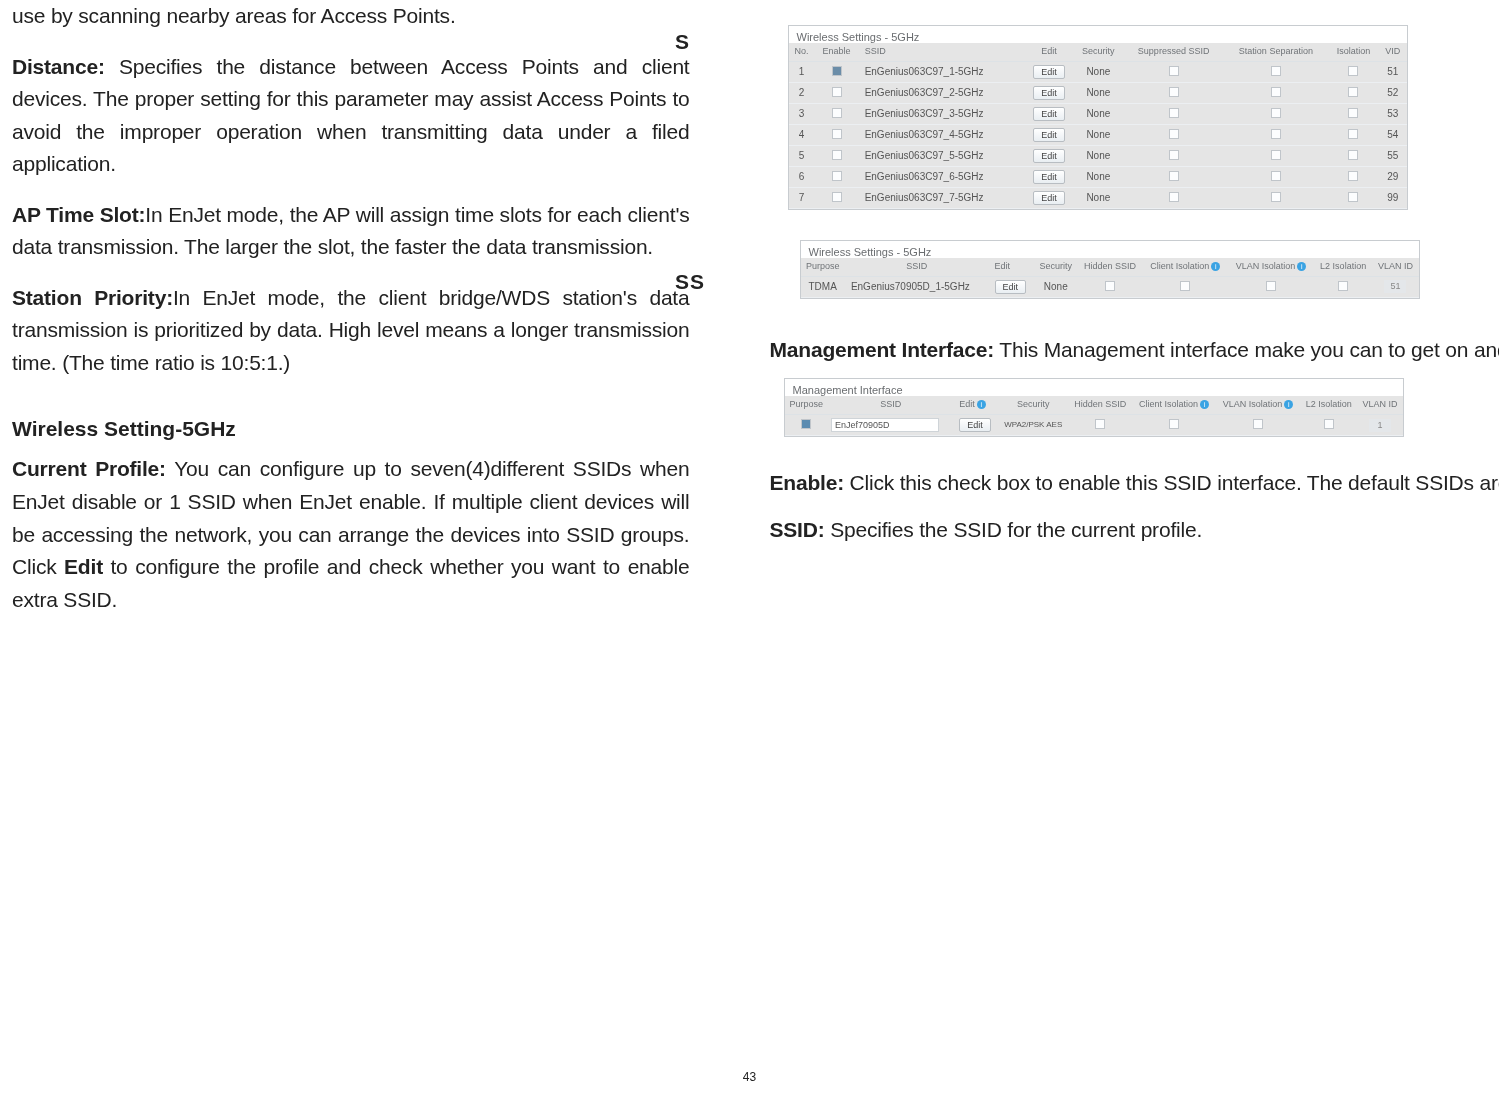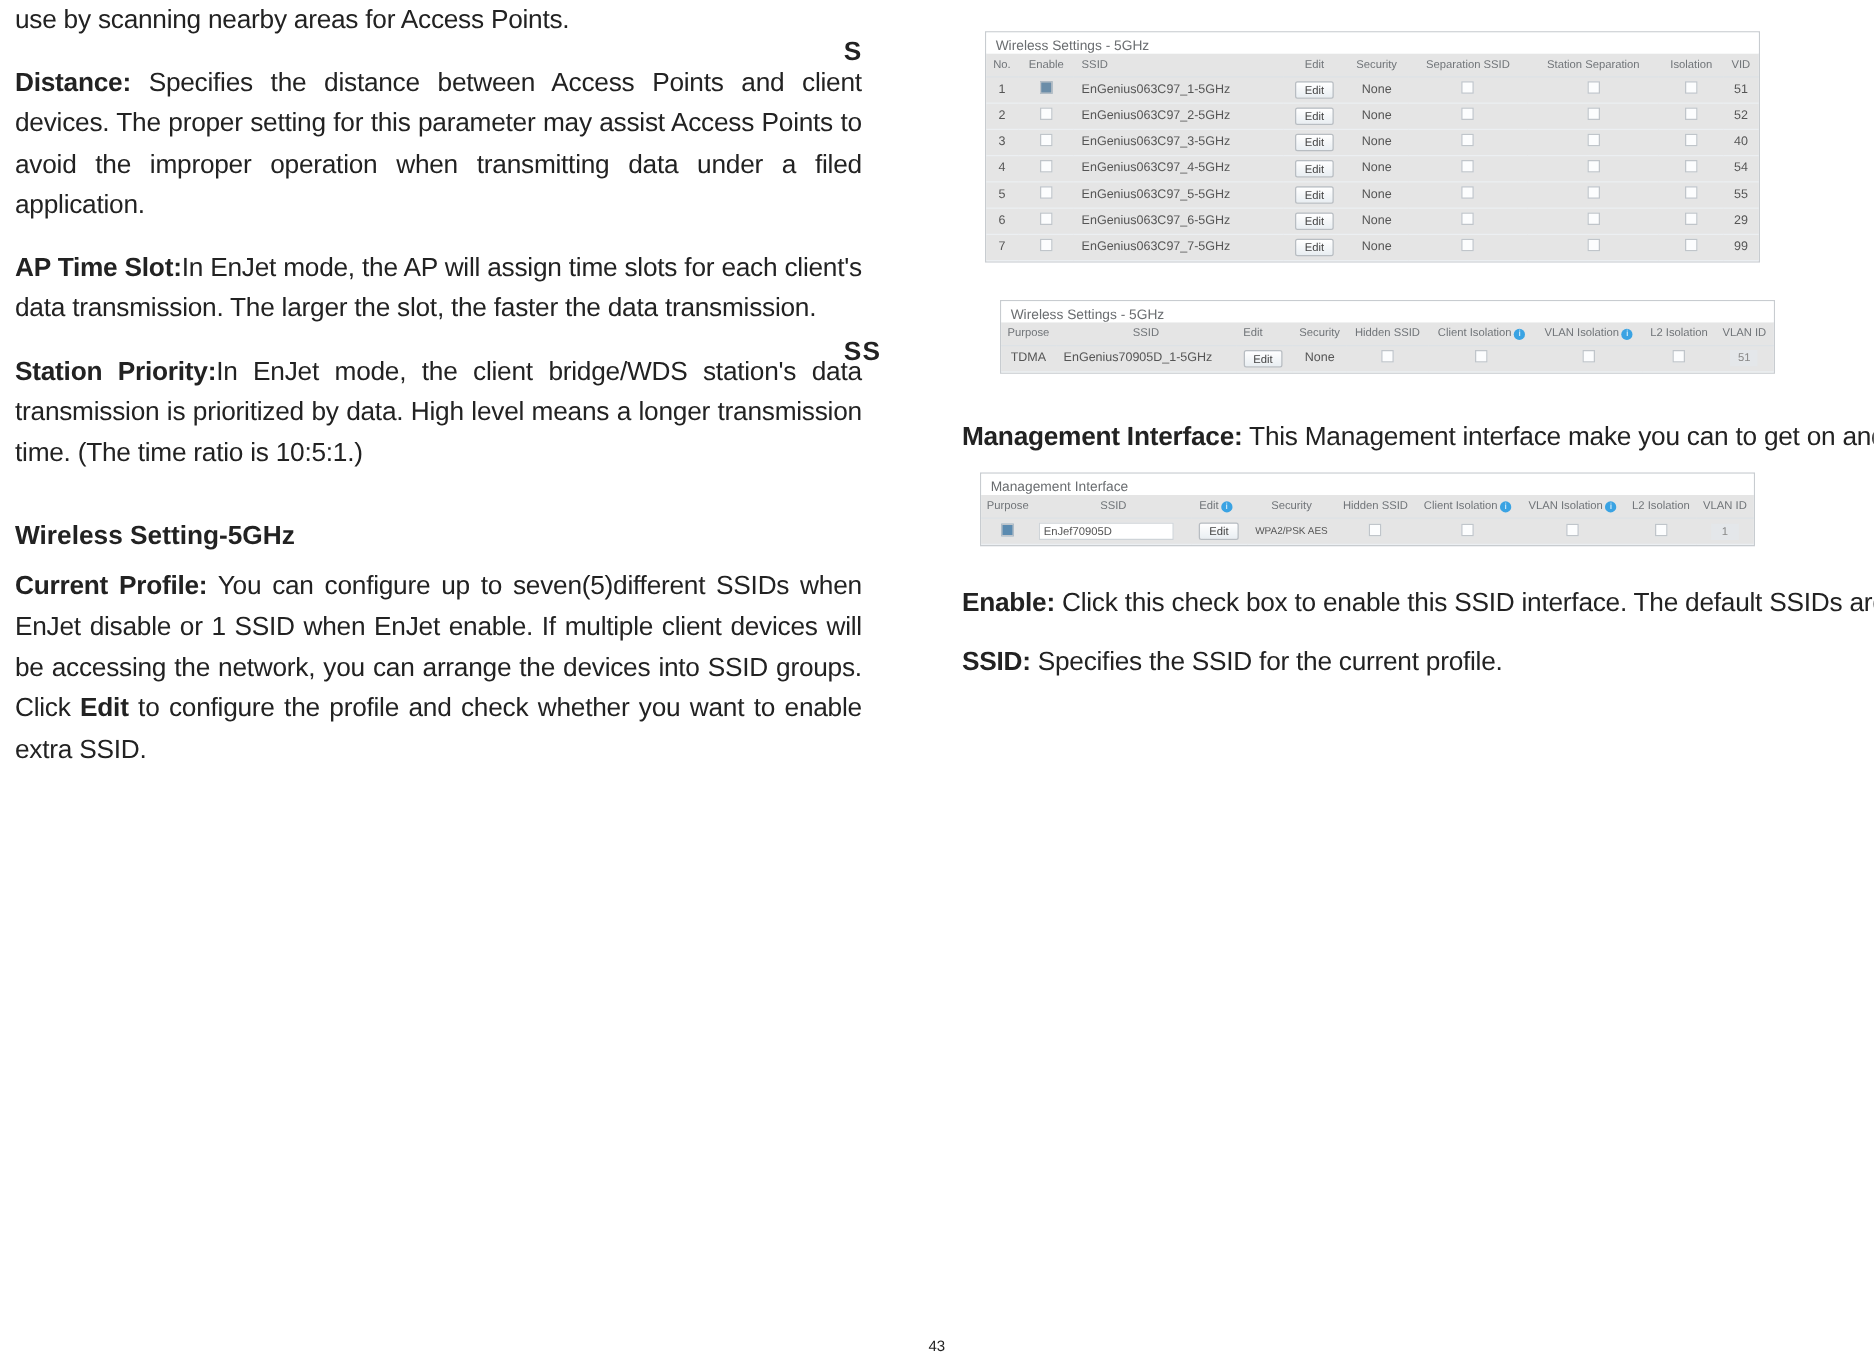--- a/index.html
+++ b/index.html
@@ -111,38 +111,38 @@
 <body>
 
 <div class="page">
 
   <div class="col">
     <p class="para" style="margin-bottom:18px;">use by scanning nearby areas for Access Points.</p>
     <p class="para"><b>Distance:</b><span> Specifies the distance between Access Points and client devices. The proper setting for this parameter may assist Access Points to avoid the improper operation when transmitting data under a filed application.</span></p>
     <p class="para"><b>AP Time Slot:</b><span>In EnJet mode, the AP will assign time slots for each client's data transmission. The larger the slot, the faster the data transmission.</span></p>
     <p class="para"><b>Station Priority:</b><span>In EnJet mode, the client bridge/WDS station's data transmission is prioritized by data. High level means a longer transmission time. (The time ratio is 10:5:1.)</span></p>
     <p class="heading">Wireless Setting-5GHz</p>
-    <p class="para"><b>Current Profile:</b><span> You can configure up to seven(5)different SSIDs when EnJet disable or 1 SSID when EnJet enable. If multiple client devices will be accessing the network, you can arrange the devices into SSID groups. Click </span><b>Edit</b><span> to configure the profile and check whether you  want to enable extra SSID.</span></p>
+    <p class="para"><b>Current Profile:</b><span> You can configure up to seven(4)different SSIDs when EnJet disable or 1 SSID when EnJet enable. If multiple client devices will be accessing the network, you can arrange the devices into SSID groups. Click </span><b>Edit</b><span> to configure the profile and check whether you  want to enable extra SSID.</span></p>
   </div>
 
   <div class="col col-right">
 
     <span class="cover cov1">S</span>
 
     <div class="shot" style="margin-top:25px; position:relative; left:18px;">
       <div class="shot-title">Wireless Settings - 5GHz</div>
       <table class="settings">
         <thead>
             <tr id="s1h">
               <th>No.</th>
               <th>Enable</th>
               <th>SSID</th>
               <th>Edit</th>
               <th>Security</th>
-              <th>Separation SSID</th>
+              <th>Suppressed SSID</th>
               <th>Station Separation</th>
               <th>Isolation</th>
               <th>VID</th>
             </tr>
           </thead>
         <tbody id="s1b">
             <tr>
               <td>1</td>
               <td><span class="chk" style="background:#6b8da8;"></span></td>
               <td>EnGenius063C97_1-5GHz</td>
@@ -166,21 +166,21 @@
             </tr>
             <tr>
               <td>3</td>
               <td><span class="chk" style=""></span></td>
               <td>EnGenius063C97_3-5GHz</td>
               <td><span class="btn-edit">Edit</span></td>
               <td>None</td>
               <td><span class="chk"></span></td>
               <td><span class="chk"></span></td>
               <td><span class="chk"></span></td>
-              <td>40</td>
+              <td>53</td>
             </tr>
             <tr>
               <td>4</td>
               <td><span class="chk" style=""></span></td>
               <td>EnGenius063C97_4-5GHz</td>
               <td><span class="btn-edit">Edit</span></td>
               <td>None</td>
               <td><span class="chk"></span></td>
               <td><span class="chk"></span></td>
               <td><span class="chk"></span></td>

